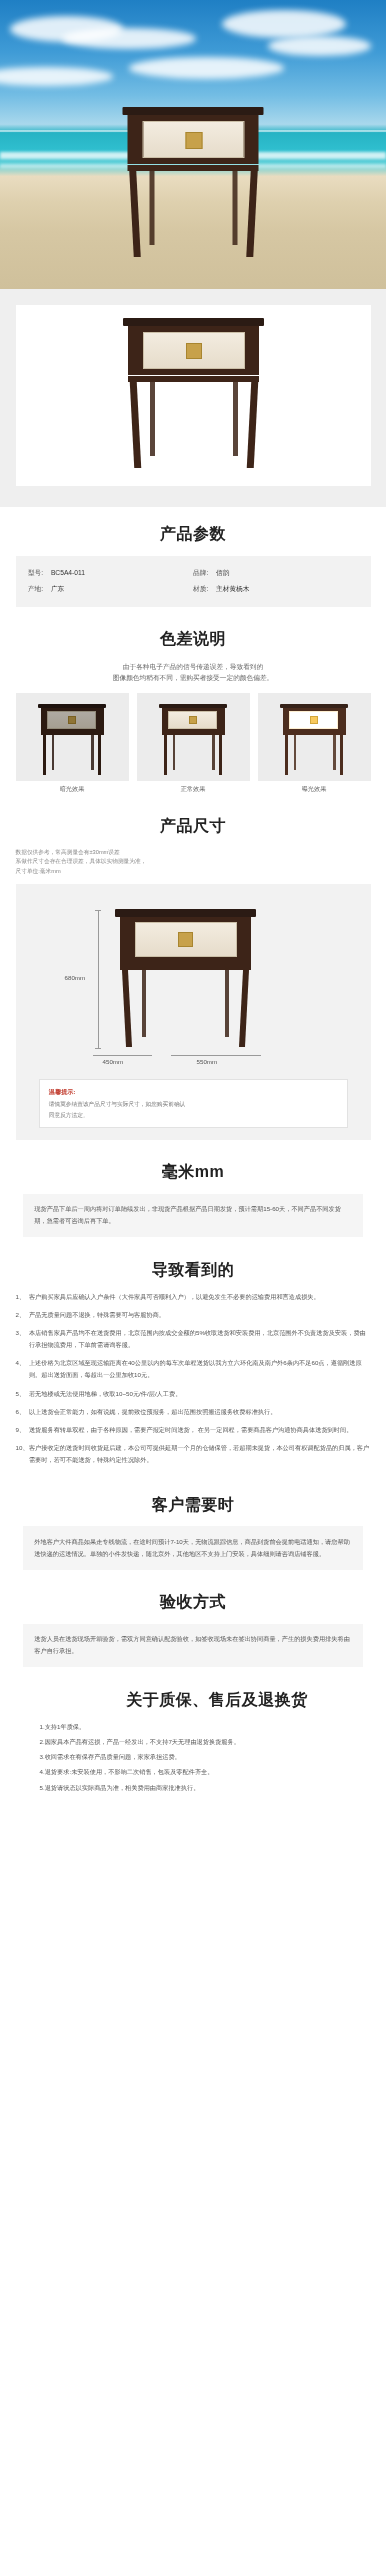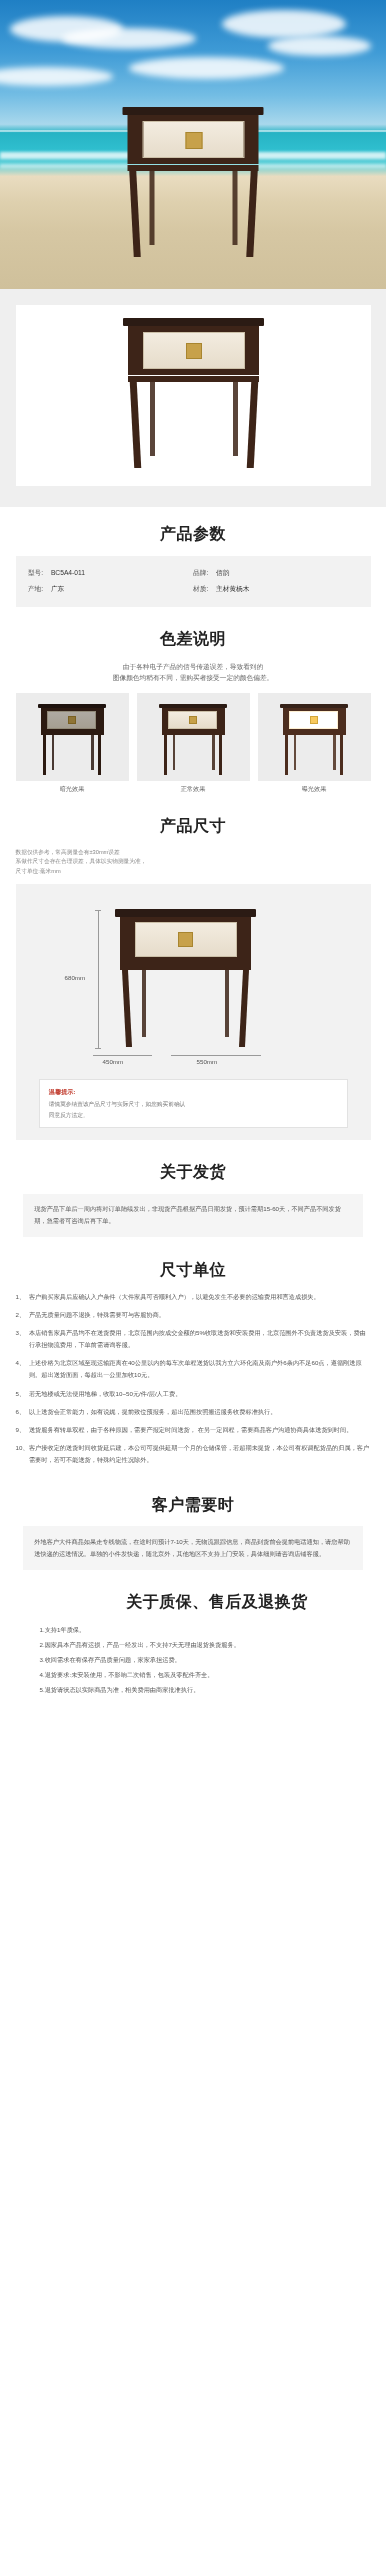--- a/index.html
+++ b/index.html
@@ -354,26 +354,26 @@
 
       <div class="tip-box">
         <div class="tip-title">温馨提示:</div>
         <div style="white-space:pre-line;">请慎莫参纳置该产品尺寸与实际尺寸，如您购买前确认
 同意反方法定。</div>
       </div>
     </div>
   </div>
 
   <div class="section">
-    <div class="sec-title">关于发货</div>
+    <div class="sec-title">毫米mm</div>
     <div class="text-card">现货产品下单后一周内将对订单陆续发出，非现货产品根据产品日期发货，预计需期15-60天，不同产品不同发货期，急需者可咨询后再下单。</div>
   </div>
 
   <div class="section">
-    <div class="sec-title">尺寸单位</div>
+    <div class="sec-title">导致看到的</div>
     <div class="ol">
       <div class="ol-item">
           <div class="ol-num">1、</div>
           <div>客户购买家具后应确认入户条件（大件家具可否顺利入户），以避免发生不必要的运输费用和言造成损失。</div>
         </div>
       <div class="ol-item">
           <div class="ol-num">2、</div>
           <div>产品无质量问题不退换，特殊需要可与客服协商。</div>
         </div>
       <div class="ol-item">
@@ -401,20 +401,24 @@
           <div>客户接收定的送货时间收货延后建，本公司可提供延期一个月的仓储保管，若超期未提货，本公司有权调配货品的归属，客户需要时，若可不能送货，特殊约定性况除外。</div>
         </div>
     </div>
   </div>
 
   <div class="section">
     <div class="sec-title">客户需要时</div>
     <div class="text-card">外地客户大件商品如果走专线物流，在途时间预计7-10天，无物流跟踪信息，商品到货前会提前电话通知，请您帮助送快递的运送情况。单独的小件发快递，随北京外，其他地区不支持上门安装，具体细则请咨询店铺客服。</div>
   </div>
 
+  <div class="section">
+    <div class="sec-title">验收方式</div>
+    <div class="text-card">送货人员在送货现场开箱验货，需双方同意确认配货验收，如签收现场未在签出协同商量，产生的损失费用排失将由客户自行承担。</div>
+  </div>
 
   <div class="section" style="padding-bottom:20.6px;margin-left:24px;">
     <div class="sec-title">关于质保、售后及退换货</div>
     <div class="plain-list">
       <div class="li">1.支持1年质保。</div>
       <div class="li">2.因家具本产品有运损，产品一经发出，不支持7天无理由退货换货服务。</div>
       <div class="li">3.收回需求在有保存产品质量问题，家家承担运费。</div>
       <div class="li">4.退货要求:未安装使用，不影响二次销售，包装及零配件齐全。</div>
       <div class="li">5.退货请状态以实际商品为准，相关费用由商家批准执行。</div>
     </div>

